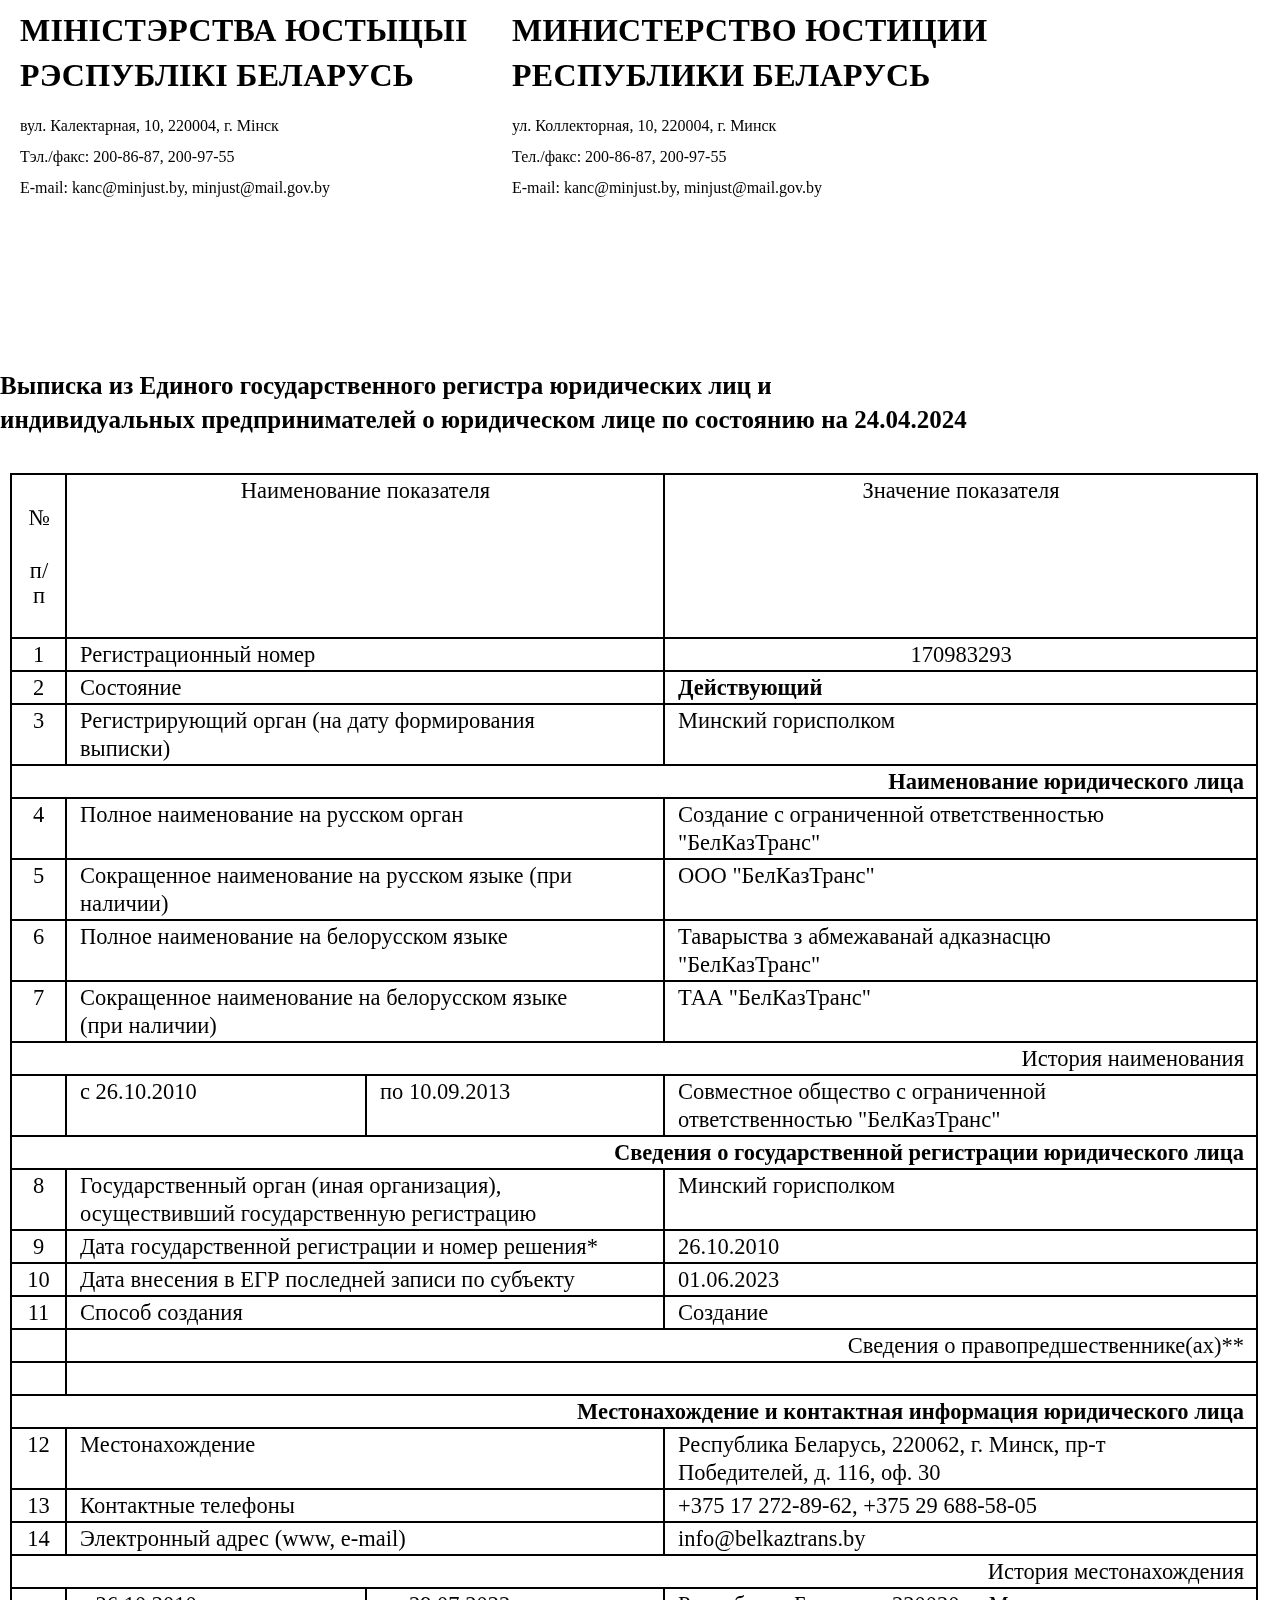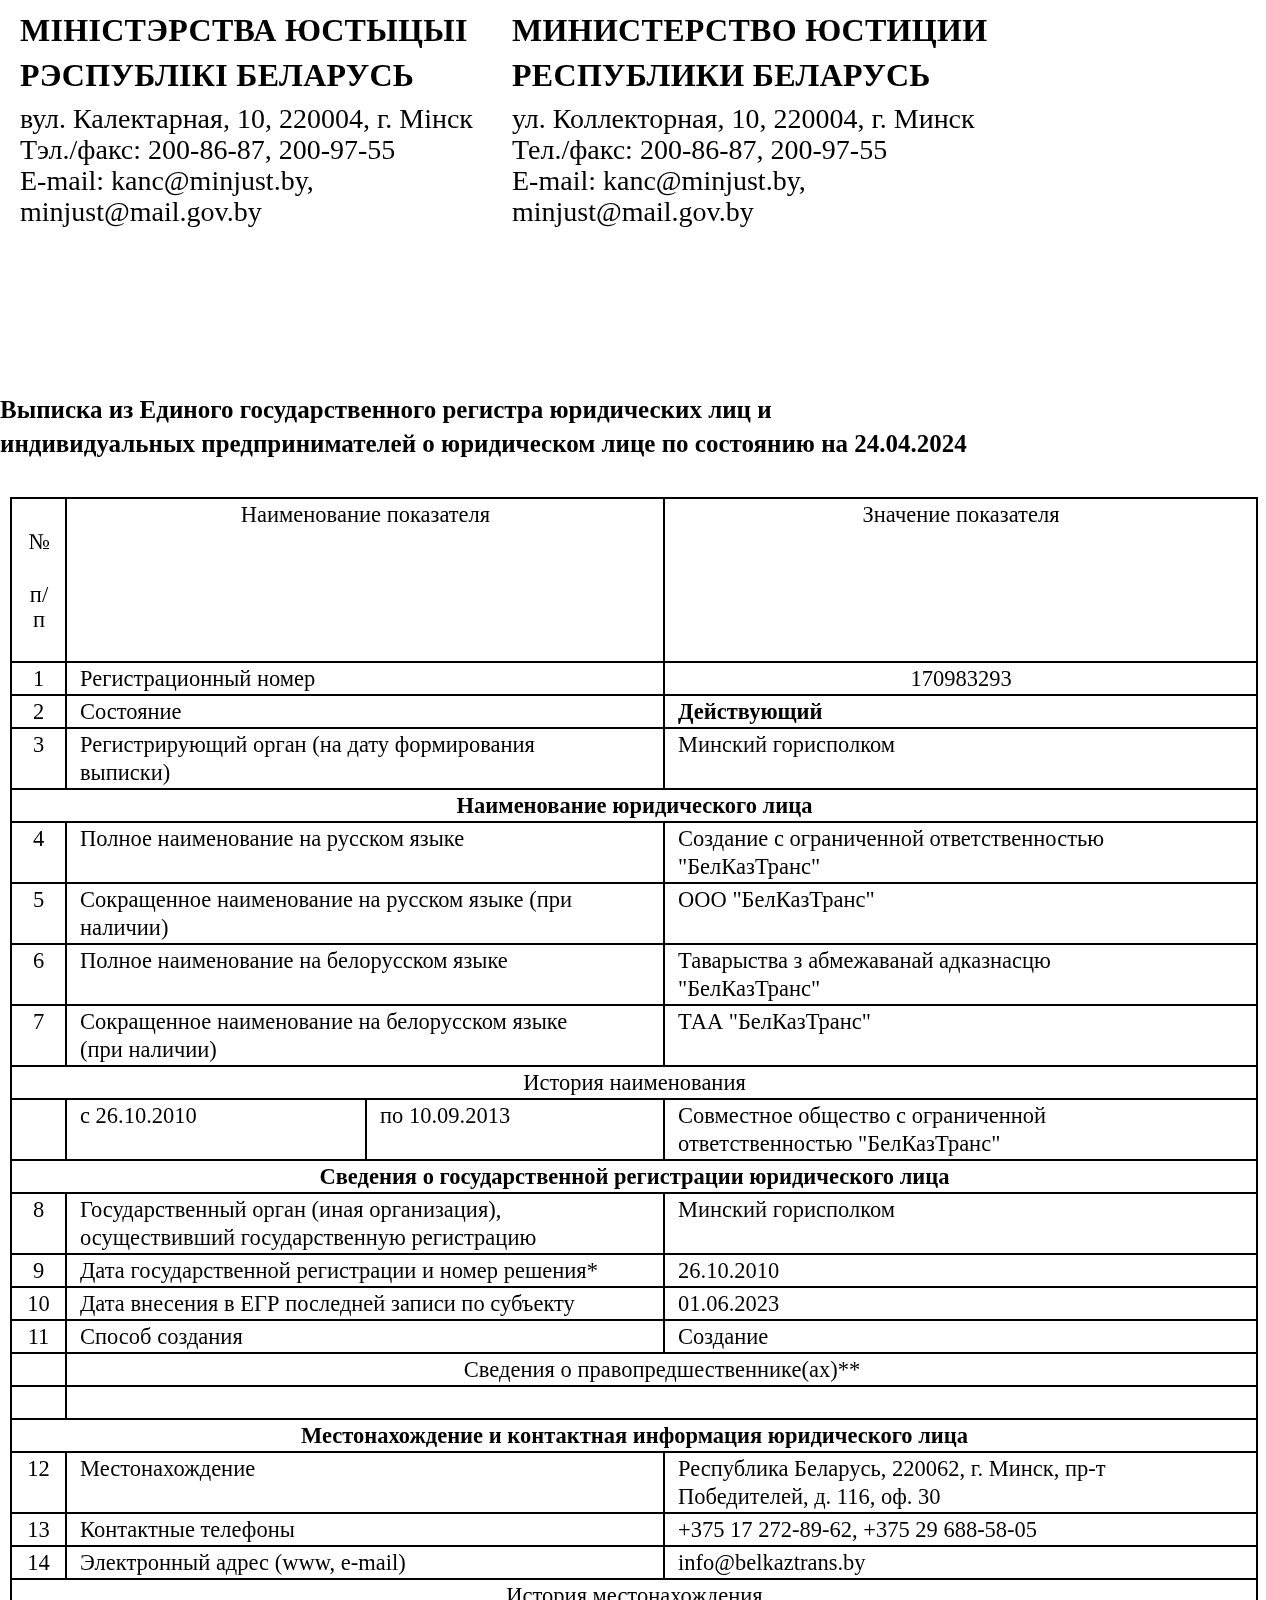--- a/index.html
+++ b/index.html
@@ -12,21 +12,21 @@
   }
   .page { position: relative; width: 1024px; height: 1600px; }
 
   
   .letterhead { display: flex; padding: 8px 20px 0 20px; }
   .letterhead-col { flex: 0 0 50%; }
   .org-name {
     font-size: 32px; font-weight: bold; line-height: 45px;
     white-space: pre-line; letter-spacing: 0.3px;
   }
-  .contact { margin-top: 5px; font-size: 28px; line-height: 31px; }
+  .contact { margin-top: 12px; font-size: 16px; line-height: 31px; }
   .contact div { white-space: pre-line; }
 
   
   .doc-title {
     margin: 166px auto 0 auto; width: 1230px;
     text-align: left; font-weight: bold;
     font-size: 25px; line-height: 34px;
     white-space: pre-line;
   }
 
@@ -39,21 +39,21 @@
     border: 2px solid #000;
     font-size: 22.5px; line-height: 28px;
     vertical-align: top; text-align: left;
     padding: 2px 12px 1px 13px;
     white-space: pre-line; font-weight: normal;
     overflow: hidden;
   }
   th { text-align: center; height: 52px; }
   th .th-line { line-height: 25px; }
   td.num { text-align: center; padding-left: 2px; padding-right: 2px; }
-  td.section { text-align: center; }
+  td.section { text-align: right; }
   td.empty-cell { height: 28px; }
   .bold { font-weight: bold; }
   .center { text-align: center; }
 </style>
 </head>
 <body>
 
 <div class="page">
 
   <div class="letterhead">
@@ -112,21 +112,21 @@
           <td class="num">3</td>
           <td class="label" colspan="2">Регистрирующий орган (на дату формирования
 выписки)</td>
           <td class="value">Минский горисполком</td>
         </tr>
         <tr>
           <td class="section bold" colspan="4">Наименование юридического лица</td>
         </tr>
         <tr>
           <td class="num">4</td>
-          <td class="label" colspan="2">Полное наименование на русском языке</td>
+          <td class="label" colspan="2">Полное наименование на русском орган</td>
           <td class="value">Создание с ограниченной ответственностью
 "БелКазТранс"</td>
         </tr>
         <tr>
           <td class="num">5</td>
           <td class="label" colspan="2">Сокращенное наименование на русском языке (при
 наличии)</td>
           <td class="value">ООО "БелКазТранс"</td>
         </tr>
         <tr>

